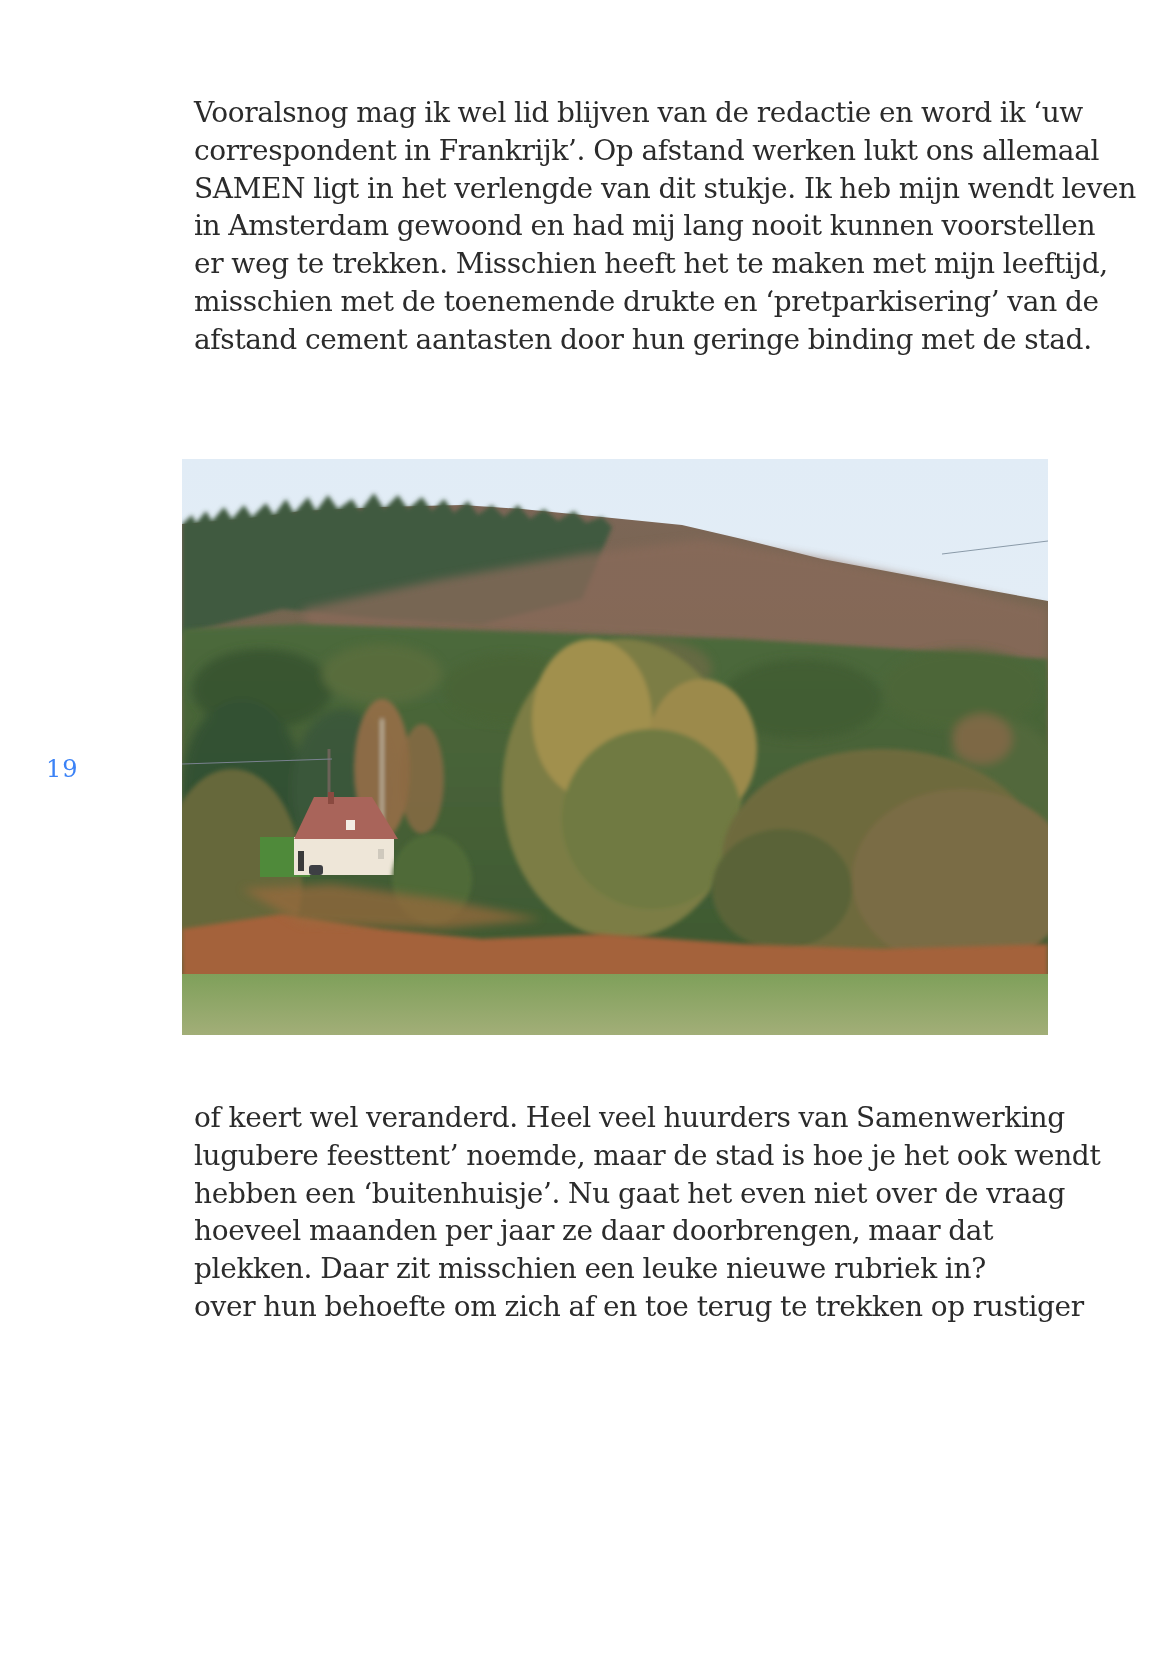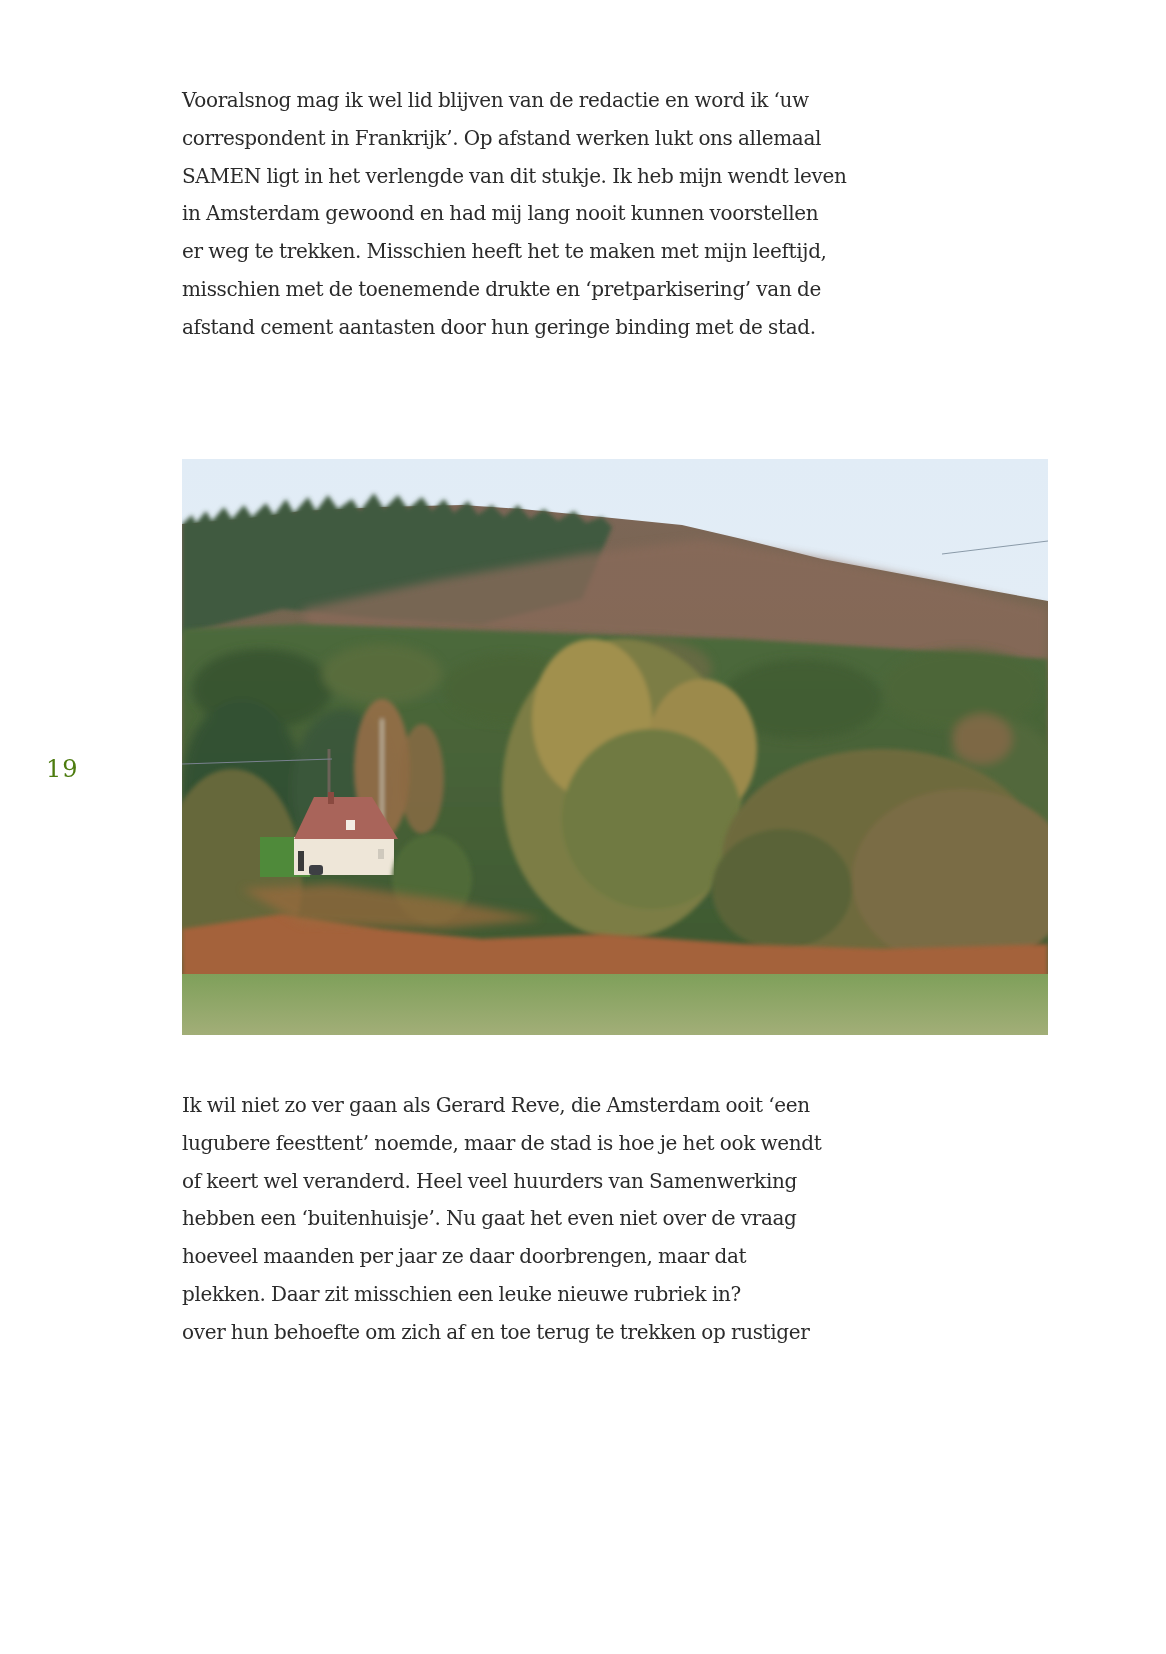--- a/index.html
+++ b/index.html
@@ -1,38 +1,38 @@
 <!DOCTYPE html>
 <html><head>
 <meta charset="utf-8">
 <style>
   html, body { margin: 0; padding: 0; background: #ffffff; }
   body { width: 1166px; height: 1654px; position: relative; overflow: hidden; }
   .para {
     position: absolute;
     left: 182px;
     width: 880px;
-    margin: 0;
+    margin: 12px;
     font-family: "DejaVu Serif", serif;
-    font-size: 20px;
+    font-size: 28px;
     line-height: 37.8px;
     color: #2b2b2b;
     letter-spacing: -0.35px;
     word-spacing: -0.5px;
   }
   .para .line { display: block; white-space: nowrap; }
   #para-1 { top: 82px; }
   #para-2 { top: 1087px; }
   .page-number {
     position: absolute;
     left: 46px;
     top: 755px;
     font-family: "DejaVu Serif", serif;
     font-size: 24px;
-    color: #4d7c0f;
+    color: #3b82f6;
     letter-spacing: 1px;
     text-align: center;
   }
   .photo {
     position: absolute;
     left: 182px;
     top: 459px;
     width: 866px;
     height: 576px;
     overflow: hidden;
@@ -146,20 +146,19 @@
     <ellipse cx="250" cy="420" rx="40" ry="45" fill="#4f6a38" filter="url(#blurS)"></ellipse>
 
     <path d="M0 470 L100 455 L200 470 L300 480 L420 475 L560 485 L700 490 L866 485 L866 520 L0 520 Z" fill="#a4623a" filter="url(#blurS)"></path>
     <path d="M60 430 L150 425 L260 440 L360 460 L260 470 L120 465 Z" fill="#9c6a3c" opacity="0.7" filter="url(#blurM)"></path>
 
     <rect x="0" y="515" width="866" height="61" fill="url(#meadowG)"></rect>
   </svg>
 </div>
 
 <p class="para" id="para-2">
-  <span class="line">Ik wil niet zo ver gaan als Gerard Reve, die Amsterdam ooit ‘een</span>
+  <span class="line">of keert wel veranderd. Heel veel huurders van Samenwerking</span>
   <span class="line">lugubere feesttent’ noemde, maar de stad is hoe je het ook wendt</span>
-  <span class="line">of keert wel veranderd. Heel veel huurders van Samenwerking</span>
   <span class="line">hebben een ‘buitenhuisje’. Nu gaat het even niet over de vraag</span>
   <span class="line">hoeveel maanden per jaar ze daar doorbrengen, maar dat</span>
   <span class="line">plekken. Daar zit misschien een leuke nieuwe rubriek in?</span>
   <span class="line">over hun behoefte om zich af en toe terug te trekken op rustiger</span>
 </p>
 
 </body></html>

